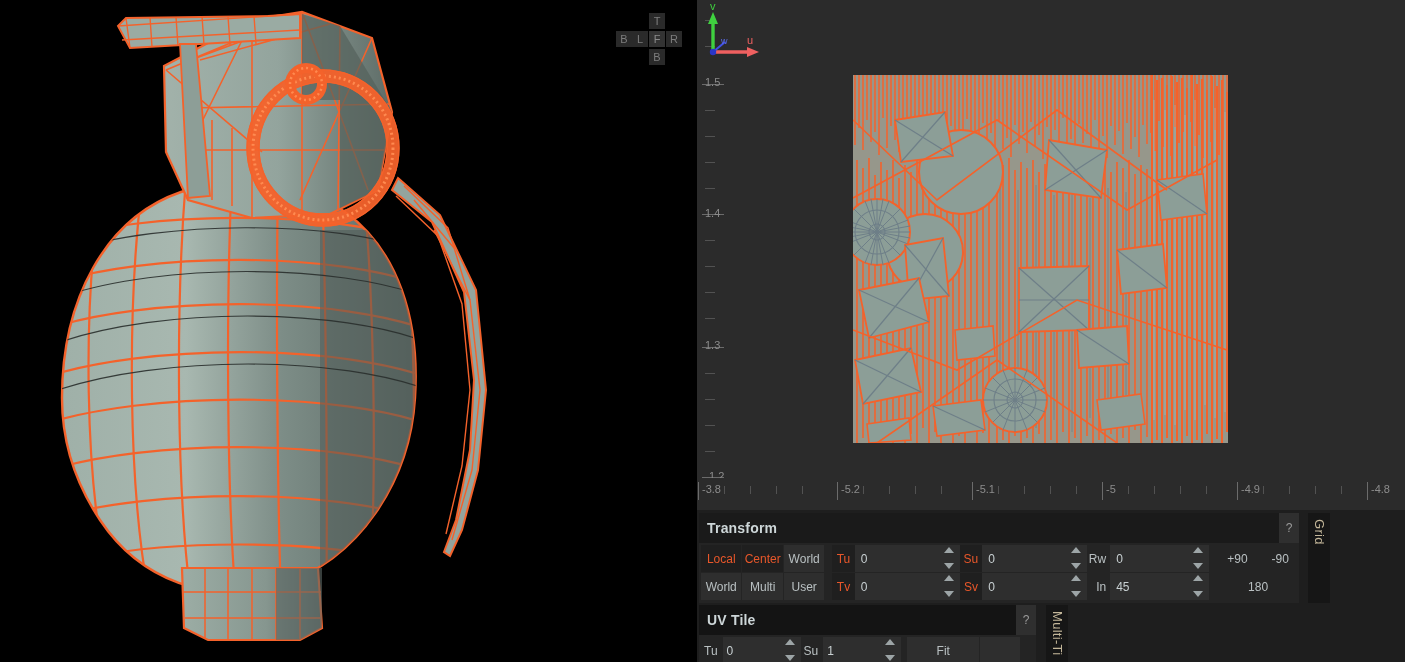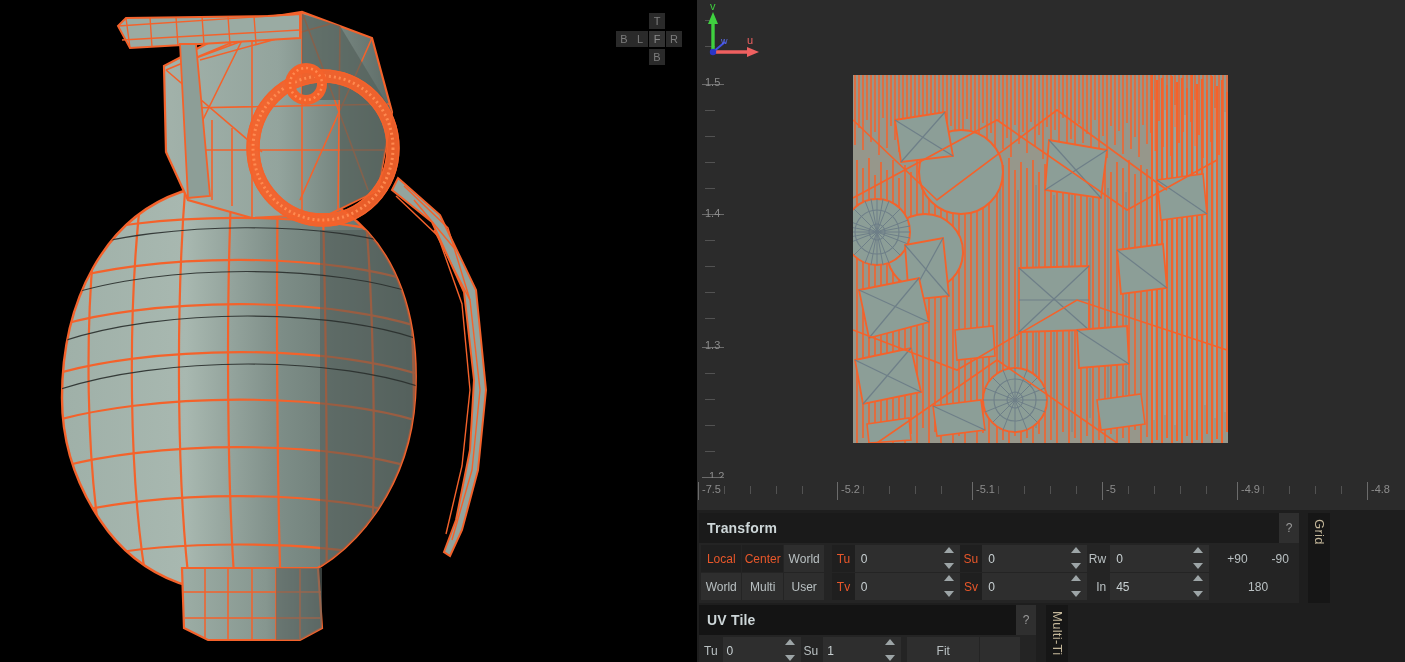--- a/index.html
+++ b/index.html
@@ -678,21 +678,21 @@
         <div class="tick-h minor" style="left:431px;"></div>
         <div class="tick-h minor" style="left:457px;"></div>
         <div class="tick-h minor" style="left:483px;"></div>
         <div class="tick-h minor" style="left:509px;"></div>
         <div class="tick-h major" style="left:540px;"></div>
         <div class="tick-h minor" style="left:566px;"></div>
         <div class="tick-h minor" style="left:592px;"></div>
         <div class="tick-h minor" style="left:618px;"></div>
         <div class="tick-h minor" style="left:644px;"></div>
         <div class="tick-h major" style="left:670px;"></div>
-        <div class="ruler-label" style="left:5px;   top:5px;">-7.5</div>
+        <div class="ruler-label" style="left:5px;   top:5px;">-3.8</div>
         <div class="ruler-label" style="left:144px; top:5px;text-align:right;">-5.2</div>
         <div class="ruler-label" style="left:279px; top:5px;">-5.1</div>
         <div class="ruler-label" style="left:409px; top:5px;">-5</div>
         <div class="ruler-label" style="left:544px; top:5px;">-4.9</div>
         <div class="ruler-label" style="left:674px; top:5px;">-4.8</div>
       </div>
     </div>
   </div>
 
   <div id="transform-panel">

